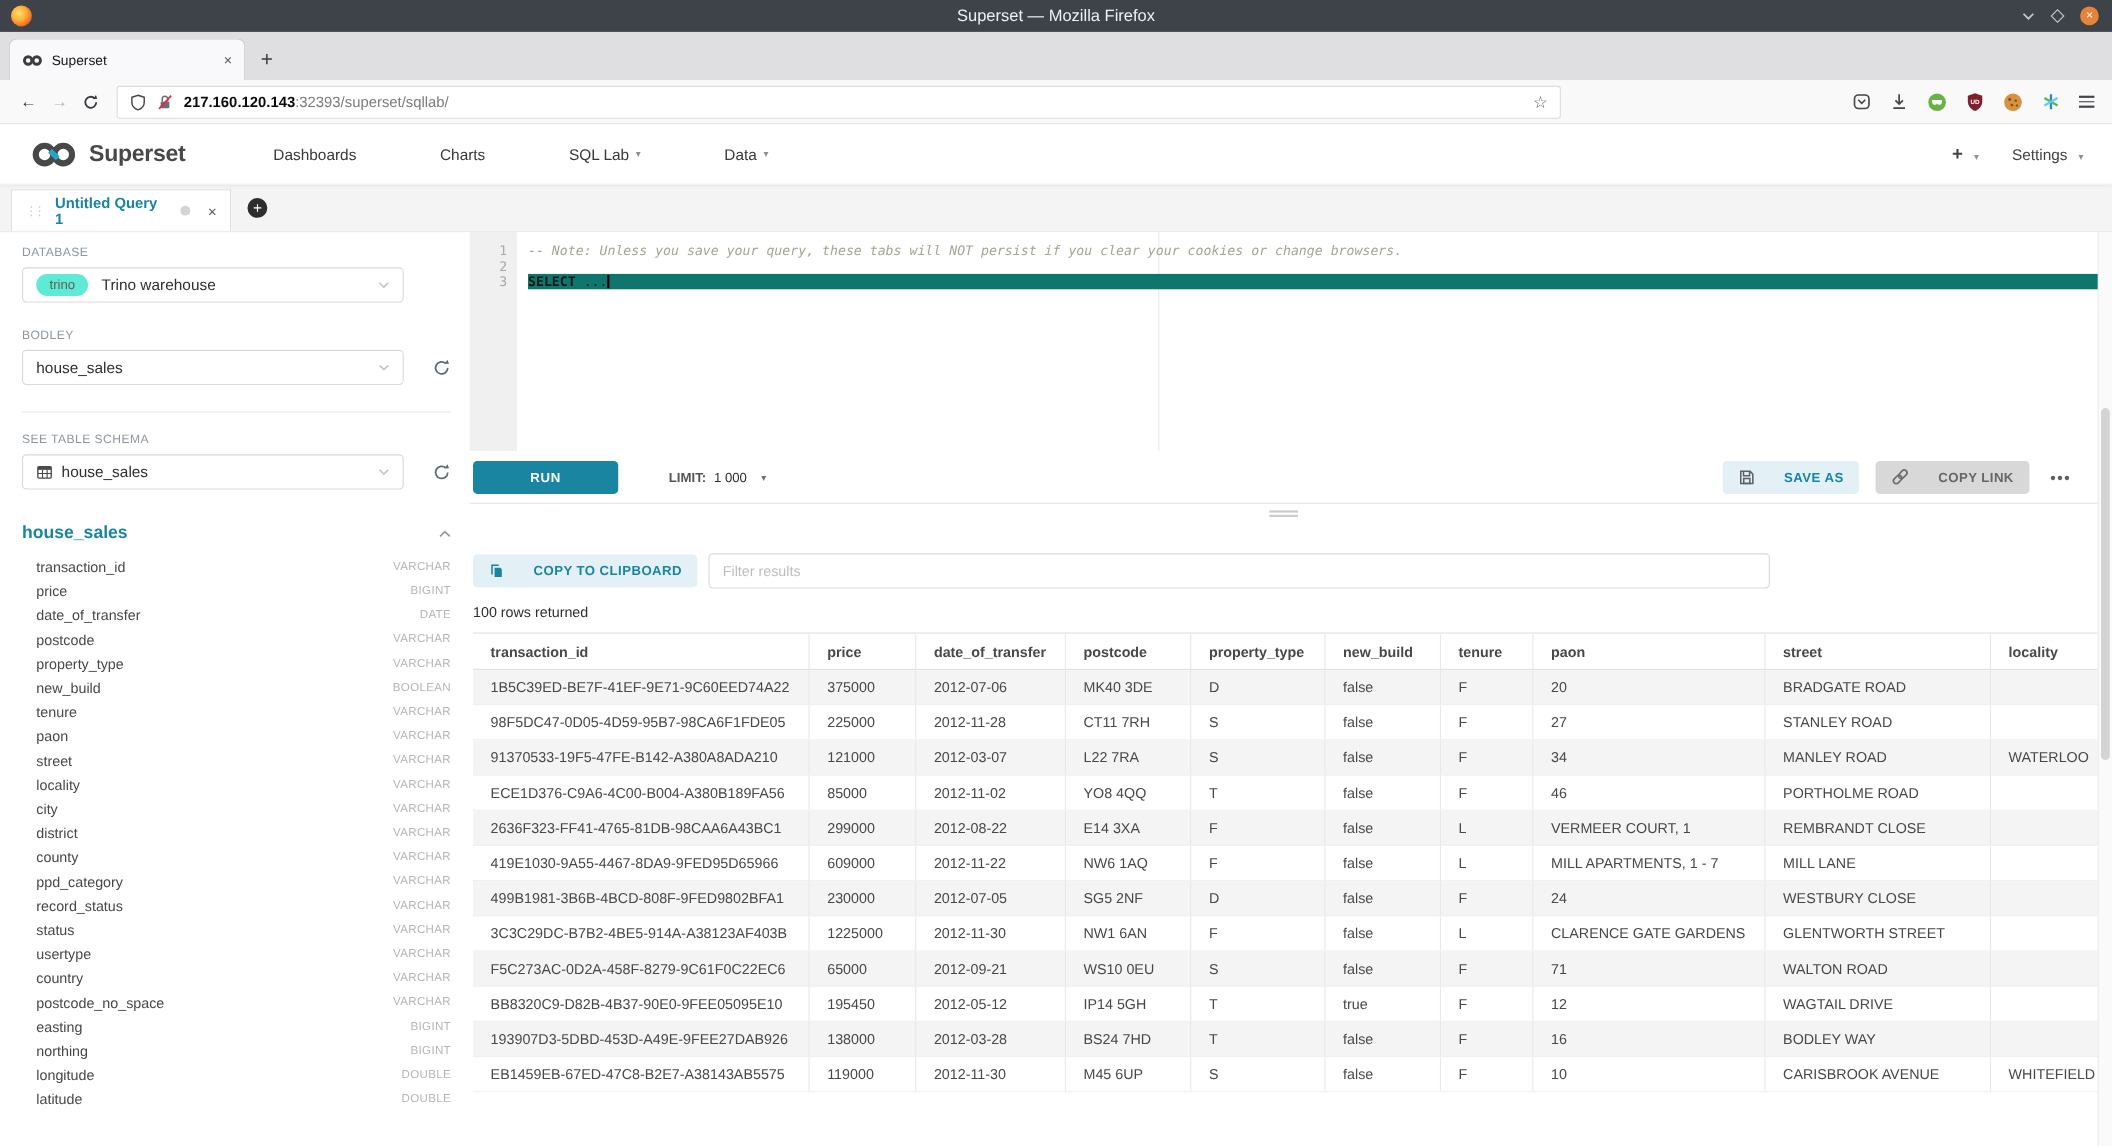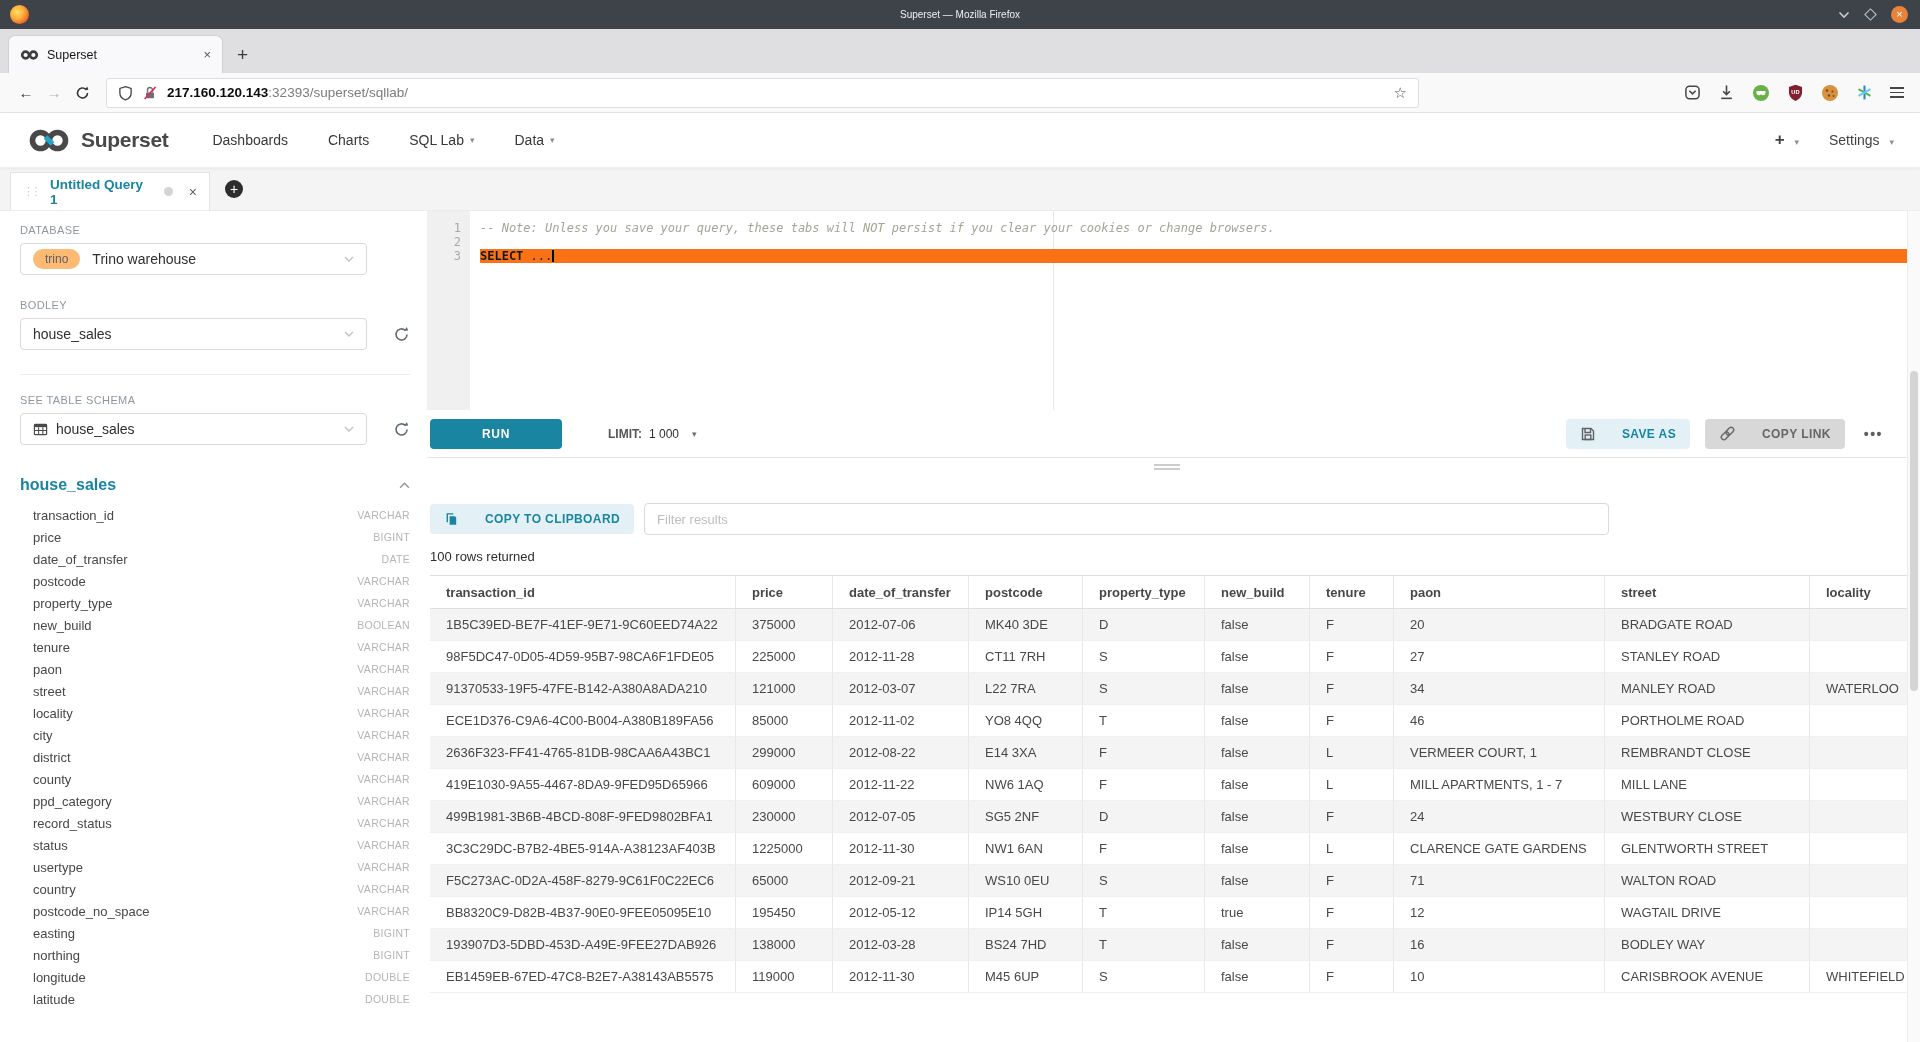--- a/index.html
+++ b/index.html
@@ -5,21 +5,21 @@
   * { margin:0; padding:0; box-sizing:border-box; }
   html,body { width:1920px; height:1042px; overflow:hidden; background:#fff;
     font-family:"Liberation Sans", sans-serif; }
   svg { display:block; }
 
   
   .titlebar { height:29px; background:#3e4249; display:flex; align-items:center;
     padding:0 10px; position:relative; }
   .ff-logo { width:19px; height:19px; border-radius:50%;
     background:radial-gradient(circle at 38% 38%, #ffe066 0%, #ffb13d 38%, #f06f25 68%, #c23a7a 100%); }
-  .win-title { position:absolute; left:0; right:0; text-align:center; color:#eef0f3; font-size:10px; }
+  .win-title { position:absolute; left:0; right:0; text-align:center; color:#eef0f3; font-size:15px; }
   .win-controls { margin-left:auto; display:flex; align-items:center; gap:16px; z-index:1; padding-right:2px; }
   .win-close { width:17px; height:17px; border-radius:50%; background:#e8833a; color:#fff;
     display:flex; align-items:center; justify-content:center; font-size:11px; line-height:1; }
   .win-glyph { color:#c7cad1; }
   .diamond { width:9px; height:9px; border:1.4px solid #c7cad1; transform:rotate(45deg); }
 
   .tabbar { height:44px; background:#dfdfe2; display:flex; align-items:flex-end; padding-left:8px; }
   .ff-tab { height:38px; width:215px; background:#f9f9fb; border:1px solid #cfcfd4; border-bottom:none;
     border-radius:7px 7px 0 0; display:flex; align-items:center; padding:0 11px; gap:8px; }
   .ff-tab-title { font-size:12.5px; color:#16161a; flex:1; }
@@ -38,21 +38,21 @@
   .url-star { margin-left:auto; color:#57575b; font-size:15px; }
   .toolbar-icons { display:flex; align-items:center; gap:17px; margin-left:auto; padding-right:4px; }
   .hamburger span { display:block; width:14px; height:1.8px; background:#45454a; margin:2.6px 0; }
 
   
   .app-nav { height:55px; background:#fff; display:flex; align-items:center; padding:0 26px;
     border-bottom:1px solid #efefef; box-shadow:0 1px 3px rgba(0,0,0,.05); position:relative; z-index:3; }
   .brand { display:flex; align-items:center; gap:9px; margin-right:44px; }
   .brand-name { font-size:21px; font-weight:700; color:#484848; letter-spacing:-0.3px; }
   .nav-items { display:flex; gap:40px; font-size:14px; color:#383838; align-items:center; }
-  .nav-item { display:flex; align-items:center; cursor:default; }
+  .nav-item { display:flex; align-items:center; cursor:default;margin-left:36px; }
   .nav-caret { font-size:9px; color:#8f8f8f; margin-left:6px; }
   .nav-right { margin-left:auto; display:flex; align-items:center; gap:30px; font-size:14px; color:#434343; }
   .nav-plus { font-size:17px; font-weight:600; }
 
   
   .tabstrip { height:43px; background:#f4f4f4; display:flex; align-items:stretch; padding-left:10px;
     border-bottom:1px solid #ececec; }
   .qtab { margin-top:4px; width:200px; background:#fff; border:1px solid #e2e2e2; border-bottom:none;
     display:flex; align-items:center; padding:0 12px; gap:8px; }
   .qtab-grip { color:#c9c9c9; font-size:11px; letter-spacing:-3.5px; }
@@ -64,21 +64,21 @@
 
   
   .main { display:flex; height:831px; }
 
   .sidebar { flex:0 0 427px; padding:13px 0 0 20px; }
   .fieldlabel { font-size:11px; color:#8e979e; letter-spacing:.4px; margin-bottom:7px; }
   .selrow { display:flex; align-items:center; }
   .select { width:347px; height:32px; border:1px solid #d9d9d9; border-radius:4px; background:#fff;
     display:flex; align-items:center; padding:0 12px; }
   .select .chev { margin-left:auto; }
-  .pill { background:#fdba74; border-radius:11px; padding:3px 12px; font-size:12px; color:#5f5f5f; margin-right:12px; }
+  .pill { background:#5eead4; border-radius:11px; padding:3px 12px; font-size:12px; color:#5f5f5f; margin-right:12px; }
   .sel-text { font-size:14px; color:#2f2f2f; }
   .refresh { margin-left:26px; }
   .group { margin-bottom:24px; }
   .divider { height:1px; background:#ececec; margin:23px 0 19px 0; width:390px; }
   .tbl-title-row { display:flex; align-items:center; margin-top:31px; width:390px; }
   .tbl-title { color:#1985a0; font-size:16px; font-weight:700; }
   .chev-up { margin-left:auto; }
   .cols { margin-top:10px; width:390px; }
   .colrow { display:flex; align-items:center; height:22px; padding-left:13px; }
   .colname { font-size:13px; color:#474747; }
@@ -86,21 +86,21 @@
 
   .workpane { flex:1 1 auto; min-width:0; display:flex; flex-direction:column; }
 
   
   .editor { height:199px; background:#fff; display:flex; position:relative;
     font-family:"DejaVu Sans Mono", monospace; }
   .gutter { width:43px; background:#f0f0f0; color:#a8a8a8; font-size:12px; text-align:right;
     padding:10px 9px 0 0; line-height:14px; }
   .codepane { flex:1; padding:10px 0 0 10px; font-size:12px; line-height:14px; position:relative; z-index:1; }
   .codeline { height:14px; white-space:pre; color:#1f1f1f; }
-  .codeline.active { background:#f97316; }
+  .codeline.active { background:#0f766e; }
   .comment { color:#a2a795; font-style:italic; }
   .kw { font-weight:700; color:#161616; }
   .cursor { display:inline-block; width:1.5px; height:12px; background:#000; vertical-align:-2px; }
   .print-margin { position:absolute; left:626px; top:0; bottom:0; width:1px; background:#e8e8e8; }
 
   
   .sql-toolbar { height:48px; border-bottom:1px solid #e4e4e4; display:flex; align-items:center;
     padding:0 24px 0 3px; }
   .run-btn { width:132px; height:30px; background:#1985a0; color:#fff; border:none; border-radius:4px;
     font-size:12px; font-weight:700; letter-spacing:.6px; font-family:inherit; }

